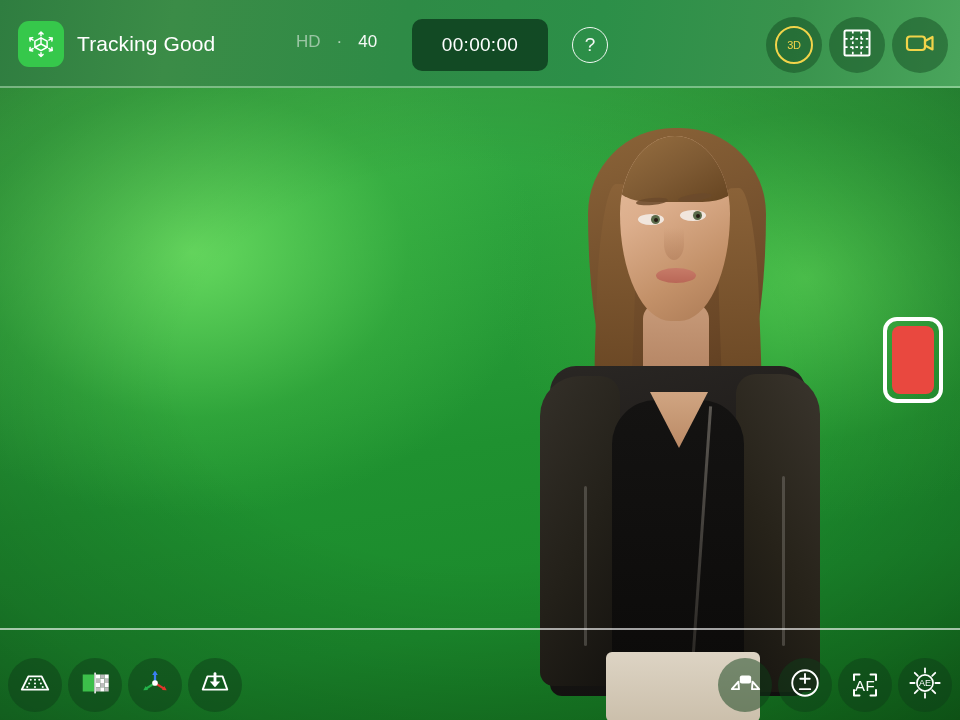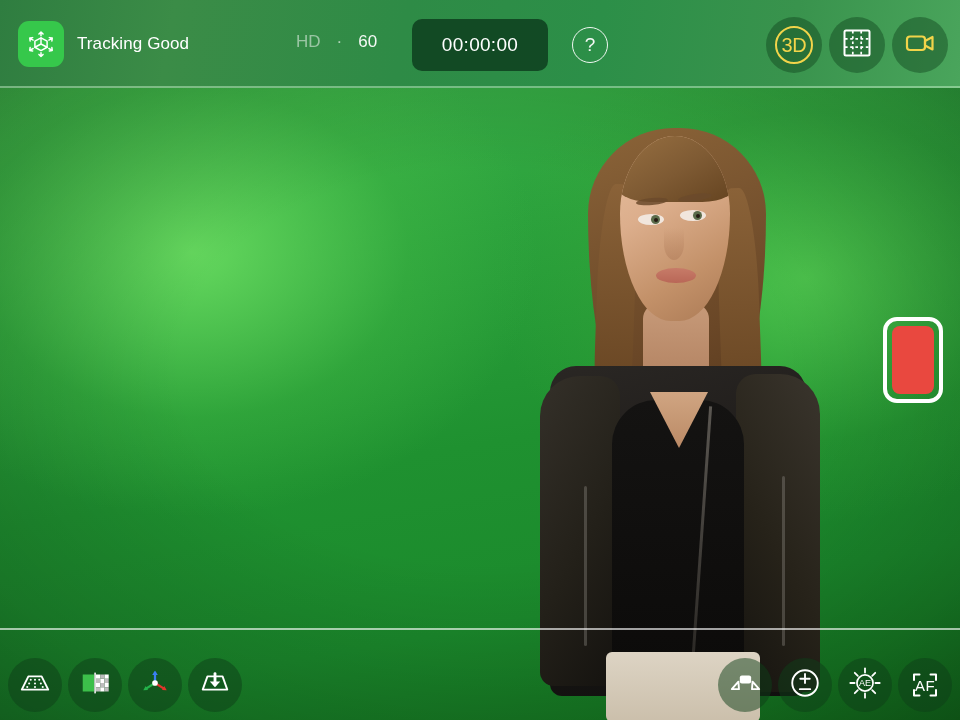--- a/index.html
+++ b/index.html
@@ -46,21 +46,21 @@
   .tracking-badge {
     width: 46px; height: 46px;
     border-radius: 11px;
     background: #36c84b;
     display: flex;
     align-items: center;
     justify-content: center;
   }
   .tracking-label {
     color: #ffffff;
-    font-size: 17px;
+    font-size: 21px;
     letter-spacing: 0.1px;
     white-space: nowrap;
   }
 
   .format-group {
     position: absolute;
     left: 296px; top: 32px;
     display: flex;
     align-items: center;
     gap: 16px;
@@ -117,21 +117,21 @@
     justify-content: center;
     cursor: pointer;
     border: none;
     flex: 0 0 auto;
   }
   .btn-3d {
     width: 38px; height: 38px;
     border-radius: 50%;
     border: 2px solid #f2d44a;
     color: #f2d44a;
-    font-size: 20px;
+    font-size: 11px;
     display: flex;
     align-items: center;
     justify-content: center;
     letter-spacing: -0.2px;
     text-align: right;
   }
 
   
   .viewport {
     position: absolute;
@@ -441,21 +441,21 @@
           <path d="M24.4 20.8 L28 22.9 M28 22.9 L27.6 19.8 M28 22.9 L24.9 23.4"></path>
           <path d="M16 25.3 L16 29.3 M16 29.3 L18.2 27.1 M16 29.3 L13.8 27.1"></path>
         </svg>
       </div>
       <span class="tracking-label">Tracking Good</span>
     </div>
 
     <div class="format-group">
       <span class="fmt-dim">HD</span>
       <span class="fmt-dot">·</span>
-      <span class="fmt-bright">60</span>
+      <span class="fmt-bright">40</span>
     </div>
 
     <div class="timer-box">
       <span class="timer-text">00:00:00</span>
     </div>
 
     <div class="help-btn">
       <span>?</span>
     </div>
 
@@ -578,45 +578,45 @@
         <svg width="34" height="34" viewBox="0 0 36 36" fill="none" stroke="#ffffff" stroke-linecap="round">
           <circle cx="18" cy="18" r="13.5" stroke-width="2"></circle>
           <path d="M18 8.5 L18 18" stroke-width="2"></path>
           <path d="M13 13.5 L23 13.5" stroke-width="2"></path>
           <path d="M12.5 24.5 L23.5 24.5" stroke-width="2"></path>
         </svg>
       </span>
     </div>
 
     <div class="tool-btn">
+      <span style="position:relative;width:36px;height:36px;display:block;">
+        <svg width="36" height="36" viewBox="0 0 36 36" fill="none" stroke="#ffffff" stroke-width="2" stroke-linecap="round" stroke-linejoin="round" style="position:absolute;left:0;top:0;">
+          <path d="M7 13 L7 7.5 L12.5 7.5"></path>
+          <path d="M23.5 7.5 L29 7.5 L29 13"></path>
+          <path d="M29 23 L29 28.5 L23.5 28.5"></path>
+          <path d="M12.5 28.5 L7 28.5 L7 23"></path>
+        </svg>
+        <span class="af-label" style="position:absolute;left:0;top:0;width:36px;height:36px;display:flex;align-items:center;justify-content:center;">AF</span>
+      </span>
+    </div>
+
+    <div class="tool-btn">
       <span>
         <svg width="36" height="36" viewBox="0 0 38 38" fill="none">
           <circle cx="19" cy="19" r="8.5" stroke="#ffffff" stroke-width="1.8"></circle>
           <g stroke="#ffffff" stroke-width="1.9" stroke-linecap="round">
             <line x1="19" y1="3.5" x2="19" y2="8"></line>
             <line x1="19" y1="30" x2="19" y2="34.5"></line>
             <line x1="3.5" y1="19" x2="8" y2="19"></line>
             <line x1="30" y1="19" x2="34.5" y2="19"></line>
             <line x1="8.2" y1="8.2" x2="11.4" y2="11.4"></line>
             <line x1="26.6" y1="26.6" x2="29.8" y2="29.8"></line>
             <line x1="8.2" y1="29.8" x2="11.4" y2="26.6"></line>
             <line x1="26.6" y1="11.4" x2="29.8" y2="8.2"></line>
           </g>
           <text x="19" y="22.6" text-anchor="middle" fill="#ffffff" font-family="Liberation Sans, sans-serif" font-size="9.5">AE</text>
         </svg>
       </span>
     </div>
 
-    <div class="tool-btn">
-      <span style="position:relative;width:36px;height:36px;display:block;">
-        <svg width="36" height="36" viewBox="0 0 36 36" fill="none" stroke="#ffffff" stroke-width="2" stroke-linecap="round" stroke-linejoin="round" style="position:absolute;left:0;top:0;">
-          <path d="M7 13 L7 7.5 L12.5 7.5"></path>
-          <path d="M23.5 7.5 L29 7.5 L29 13"></path>
-          <path d="M29 23 L29 28.5 L23.5 28.5"></path>
-          <path d="M12.5 28.5 L7 28.5 L7 23"></path>
-        </svg>
-        <span class="af-label" style="position:absolute;left:0;top:0;width:36px;height:36px;display:flex;align-items:center;justify-content:center;">AF</span>
-      </span>
-    </div>
-
   </div>
 
 </div>
 
 </body></html>

